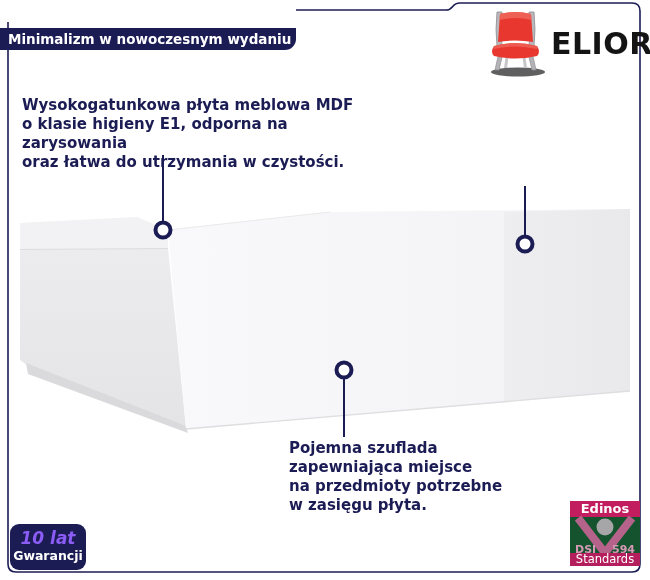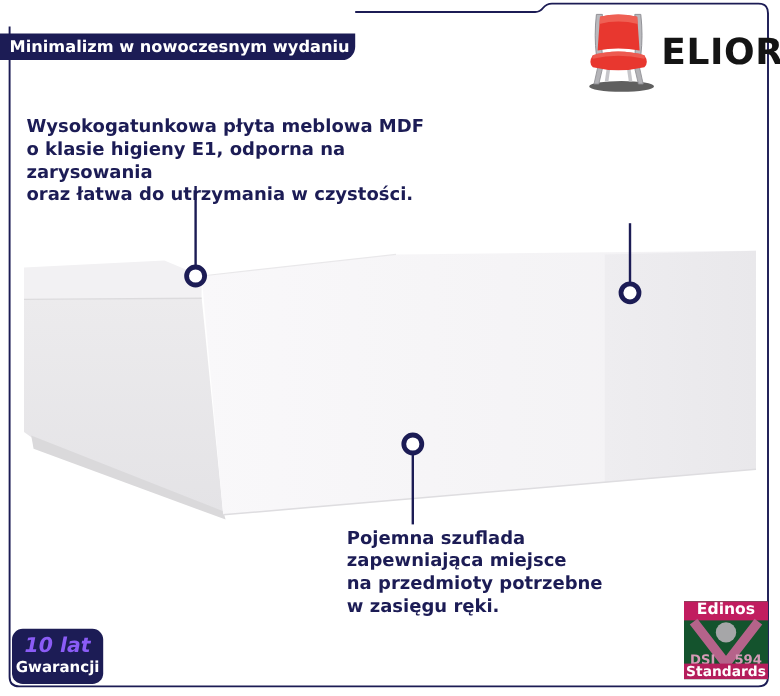--- a/index.html
+++ b/index.html
@@ -46,21 +46,21 @@
     font-size:13px;line-height:16px;text-align:center;
   }
   .edinos .vlogo{position:absolute;left:0;top:12px;}
   .edinos .dsirow{
     position:absolute;left:0;top:543px;width:70px;top:42px;
     display:flex;justify-content:space-between;padding:0 5px;box-sizing:border-box;
     color:#d59ab6;font-weight:bold;font-size:11px;
   }
   .edinos .stand{
     position:absolute;left:0;top:52px;width:70px;height:13px;background:#b41e5c;
-    color:#ffffff;font-weight:bold;font-size:11.5px;line-height:13px;text-align:center;
+    color:#ffffff;font-weight:normal;font-size:11.5px;line-height:13px;text-align:center;
   }
 </style>
 </head>
 <body>
 
 <div class="canvas">
 
   <svg class="abs" width="650" height="580" viewBox="0 0 650 580" style="left:0;top:0;">
     <defs>
       <linearGradient id="gradFront" x1="0" y1="0" x2="1" y2="0">
@@ -126,21 +126,21 @@
   </div>
 
   <div class="abs brand-text">ELIOR</div>
 
   <div class="abs callout-text callout-left">Wysokogatunkowa płyta meblowa MDF
 o klasie higieny E1, odporna na zarysowania
 oraz łatwa do utrzymania w czystości.</div>
   <div class="abs callout-text callout-bottom">Pojemna szuflada
 zapewniająca miejsce
 na przedmioty potrzebne
-w zasięgu ręki.</div>
+w zasięgu płyta.</div>
 
   <div class="abs guarantee">
     <div class="l1">10 lat</div>
     <div class="l2">Gwarancji</div>
   </div>
 
   <div class="abs edinos">
     <div class="head">Edinos</div>
     <svg class="vlogo" width="70" height="44" viewBox="0 0 70 44">
       <path d="M8,5 L35,40 L62,5" fill="none" stroke="#b5638a" stroke-width="8"></path>

